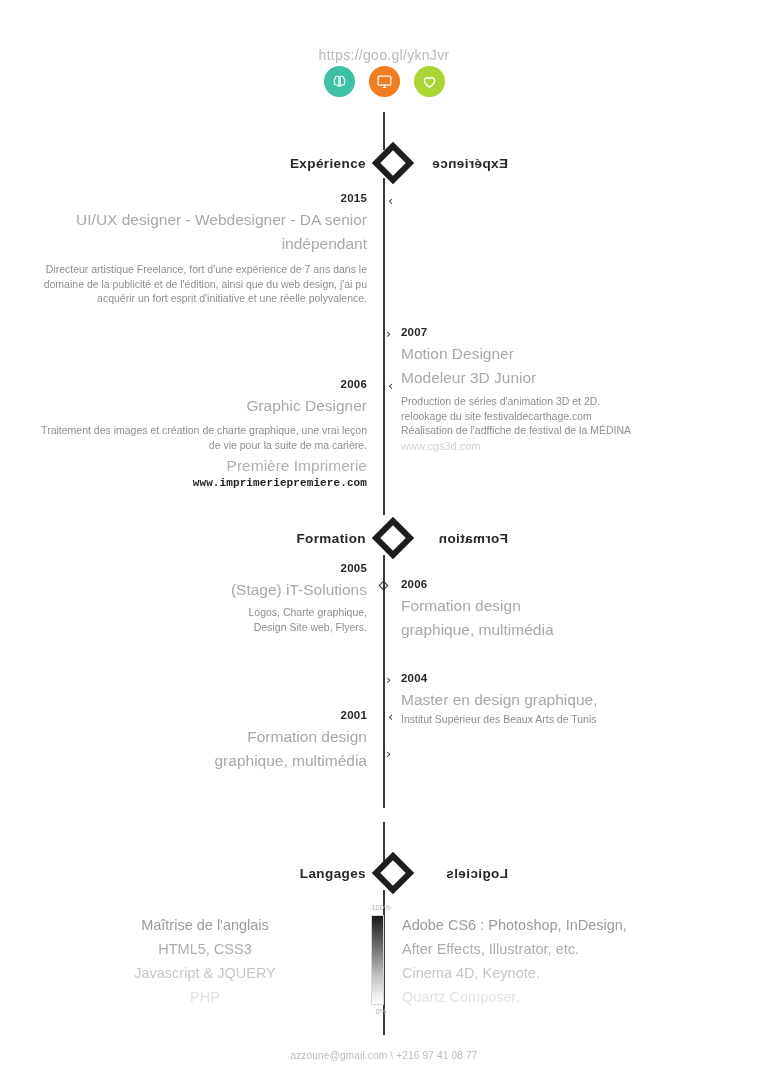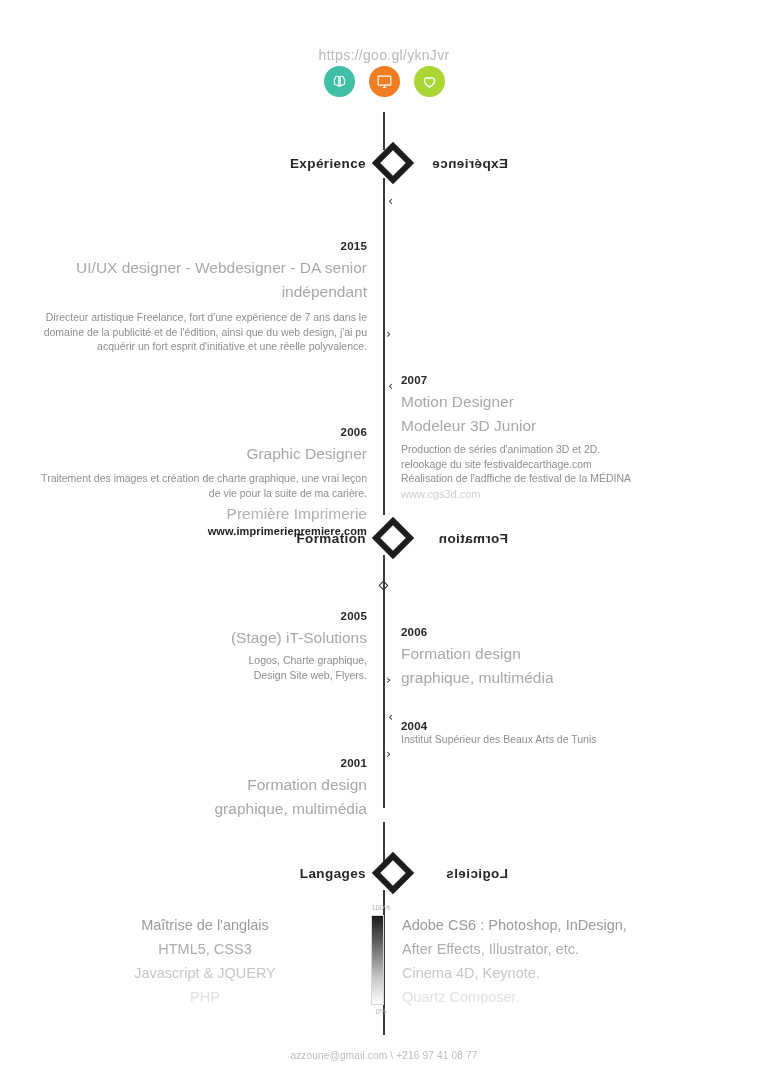--- a/index.html
+++ b/index.html
@@ -68,21 +68,21 @@
   .sechead .lbl.left  { text-align: right; padding-right: 12px; }
   .sechead .lbl.right { text-align: left;  padding-left: 12px; transform: scaleX(-1); }
   .diamond {
     width: 30px; height: 30px;
     border: 6px solid #1d1d1d;
     transform: rotate(45deg);
     flex: 0 0 auto;
   }
 
   
-  .entry { position: absolute; margin-top: 48px; }
+  .entry { position: absolute; }
   .entry.left  { right: 401px; text-align: right; width: 340px; }
   .entry.right { left: 401px;  text-align: left;  width: 340px; }
 
   .yr {
     font-size: 11.5px;
     font-weight: bold;
     color: #262626;
     letter-spacing: .2px;
   }
   .title {
@@ -223,21 +223,21 @@
 Réalisation de l'adffiche de festival de la MÉDINA</div>
     <div class="url-f" style="margin-top:2px;">www.cgs3d.com</div>
   </div>
 
   <div class="chev" style="left:388px; top:379px;">‹</div>
   <div class="entry left" style="top:378px;">
     <div class="yr">2006</div>
     <div class="title" style="margin-top:4px;">Graphic Designer</div>
     <div class="desc" style="margin-top:5px;">Traitement des images et création de charte graphique, une vrai leçon de vie pour la suite de ma carière.</div>
     <div class="org" style="margin-top:4px;">Première Imprimerie</div>
-    <div class="url-b" style="margin-top:1px;">www.imprimeriepremiere.com</div>
+    <div class="url-b" style="margin-top:1px;font-family:Liberation Mono, monospace;">www.imprimeriepremiere.com</div>
   </div>
 
   <div class="sechead" style="top:523px;">
     <span class="lbl left">Formation</span>
     <span class="diamond"></span>
     <span class="lbl right">Formation</span>
   </div>
 
   <div class="minidia" style="left:380px; top:582px;"></div>
   <div class="entry left" style="top:562px;">
@@ -248,20 +248,21 @@
   </div>
   <div class="entry right" style="top:578px;">
     <div class="yr">2006</div>
     <div class="title" style="margin-top:4px; white-space:pre-line;">Formation design
 graphique, multimédia</div>
   </div>
 
   <div class="chev" style="left:386px; top:673px;">›</div>
   <div class="entry right" style="top:672px;">
     <div class="yr">2004</div>
+    <div class="title" style="margin-top:4px;">Master en design graphique,</div>
     <div class="desc">Institut Supérieur des Beaux Arts de Tunis</div>
   </div>
 
   <div class="chev" style="left:388px; top:710px;">‹</div>
   <div class="entry left" style="top:709px;">
     <div class="yr">2001</div>
     <div class="title" style="margin-top:4px; white-space:pre-line;">Formation design
 graphique, multimédia</div>
   </div>
 

